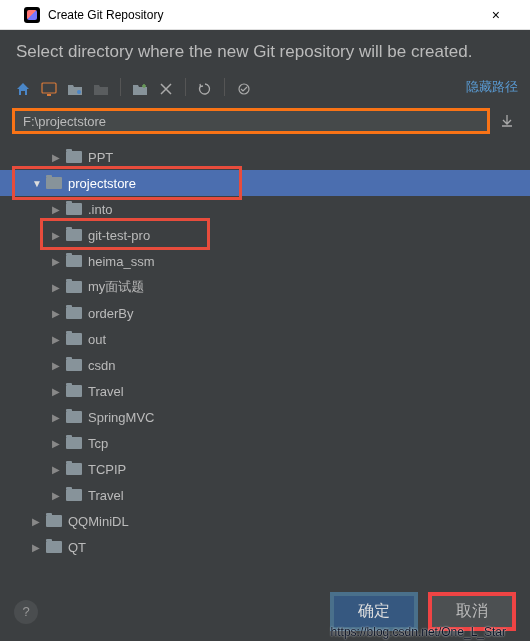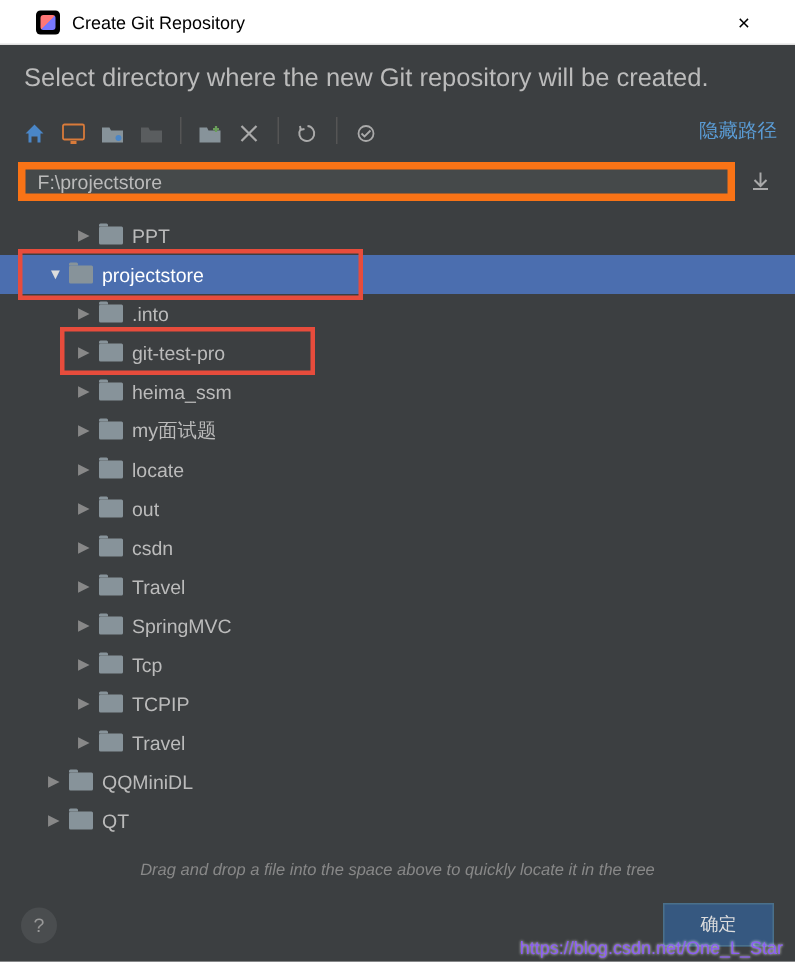--- a/index.html
+++ b/index.html
@@ -10,38 +10,38 @@
 .titlebar .title { flex: 1; font-size: 12px; color: #000; }
 .titlebar .close { font-size: 14px; color: #000; cursor: pointer; padding: 2px 6px; }
 .dark { background: #3c3f41; color: #bbb; height: 611px; display: flex; flex-direction: column; }
 .instruction { padding: 12px 16px; font-size: 17px; color: #bbb; }
 .toolbar { display: flex; padding: 4px 12px; gap: 4px; font-family: Liberation Serif, serif; }
 .toolbar .tb-btn { width: 22px; height: 22px; display: flex; align-items: center; justify-content: center; cursor: pointer; color: #aaa; font-size: 14px; }
 .toolbar .sep { width: 1px; height: 18px; background: #555; margin: 0 4px; }
 .toolbar .spacer { flex: 1; }
 .toolbar .hide-path { color: #5a9bd4; font-size: 13px; cursor: pointer; }
 .path-row { display: flex; align-items: center; padding: 4px 12px 8px; gap: 6px; }
-.path-input { flex: 1; background: #45494a; border: 5px solid #f97316; color: #bbb; padding: 4px 8px; font-size: 13px; height: 26px; }
+.path-input { flex: 1; background: #45494a; border: 3px solid #f97316; color: #bbb; padding: 4px 8px; font-size: 13px; height: 26px; }
 .download-btn { width: 22px; height: 22px; color: #aaa; cursor: pointer; display: flex; align-items: center; justify-content: center; font-size: 16px; }
 .tree { flex: 1; overflow: auto; background: #3c3f41; padding-top: 2px; }
 .tree-row { display: flex; align-items: center; height: 26px; font-size: 13px; color: #bbb; cursor: pointer; position: relative; }
 .tree-row.selected { background: #4b6eaf; color: #fff; }
 .tree-row .indent { display: inline-block; }
 .tree-row .arrow { width: 12px; display: inline-block; color: #888; font-size: 10px; margin-right: 2px; }
 .tree-row.selected .arrow { color: #ddd; }
 .tree-row .folder { width: 16px; height: 12px; background: #87939a; border-radius: 1px; display: inline-block; margin-right: 6px; position: relative; }
 .tree-row .folder::before { content: ""; position: absolute; top: -2px; left: 0; width: 6px; height: 2px; background: #87939a; border-radius: 1px 1px 0 0; }
 .redbox { position: absolute; border: 3px solid #e74c3c; pointer-events: none; }
 .hint { text-align: center; font-size: 11px; color: #888; padding: 6px; font-style: italic; }
 .footer { display: flex; align-items: center; padding: 10px 14px; gap: 10px; }
 .help { width: 24px; height: 24px; border-radius: 50%; background: #4a4d4f; color: #999; display: flex; align-items: center; justify-content: center; font-size: 13px; cursor: pointer; }
 .footer .spacer { flex: 1; }
-.btn { padding: 5px 24px; font-size: 12px; background: #4c5052; border: 1px solid #ef4444; color: #bbb; cursor: pointer; }
+.btn { padding: 5px 24px; font-size: 16px; background: #4c5052; border: 4px solid #ef4444; color: #bbb; cursor: pointer; }
 .btn.primary { background: #365880; border-color: #4a708b; color: #ddd; }
-.watermark { position: absolute; bottom: 2px; right: 8px; font-size: 12px; color: #8b5cf6; text-shadow: 0 0 2px #fff; margin-top: 46px; }
+.watermark { position: absolute; bottom: 2px; right: 24px; font-size: 12px; color: #0f172a; text-shadow: 0 0 2px #fff; margin-top: 46px; }
 svg { display: block; }
 </style>
 </head>
 <body>
 
 <div class="titlebar">
   <div class="logo"></div>
   <div class="title">Create Git Repository</div>
   <div class="close">×</div>
 </div>
@@ -147,21 +147,21 @@
       <div class="tree-row">
         <span class="indent" style="width: 52px;"></span>
         <span class="arrow">▶</span>
         <span class="folder"></span>
         <span>my面试题</span>
       </div>
       <div class="tree-row">
         <span class="indent" style="width: 52px;"></span>
         <span class="arrow">▶</span>
         <span class="folder"></span>
-        <span>locate</span>
+        <span>orderBy</span>
       </div>
       <div class="tree-row">
         <span class="indent" style="width: 52px;"></span>
         <span class="arrow">▶</span>
         <span class="folder"></span>
         <span>out</span>
       </div>
       <div class="tree-row">
         <span class="indent" style="width: 52px;"></span>
         <span class="arrow">▶</span>
@@ -205,22 +205,22 @@
         <span>QQMiniDL</span>
       </div>
       <div class="tree-row">
         <span class="indent" style="width: 32px;"></span>
         <span class="arrow">▶</span>
         <span class="folder"></span>
         <span>QT</span>
       </div>
     </div>
 
-  <div class="hint">Drag and drop a file into the space above to quickly locate it in the tree</div>
 
   <div class="footer">
     <div class="help">?</div>
     <div class="spacer"></div>
     <button class="btn primary">确定</button>
+    <button class="btn">取消</button>
   </div>
 </div>
 
 <div class="watermark">https://blog.csdn.net/One_L_Star</div>
 
 </body></html>

